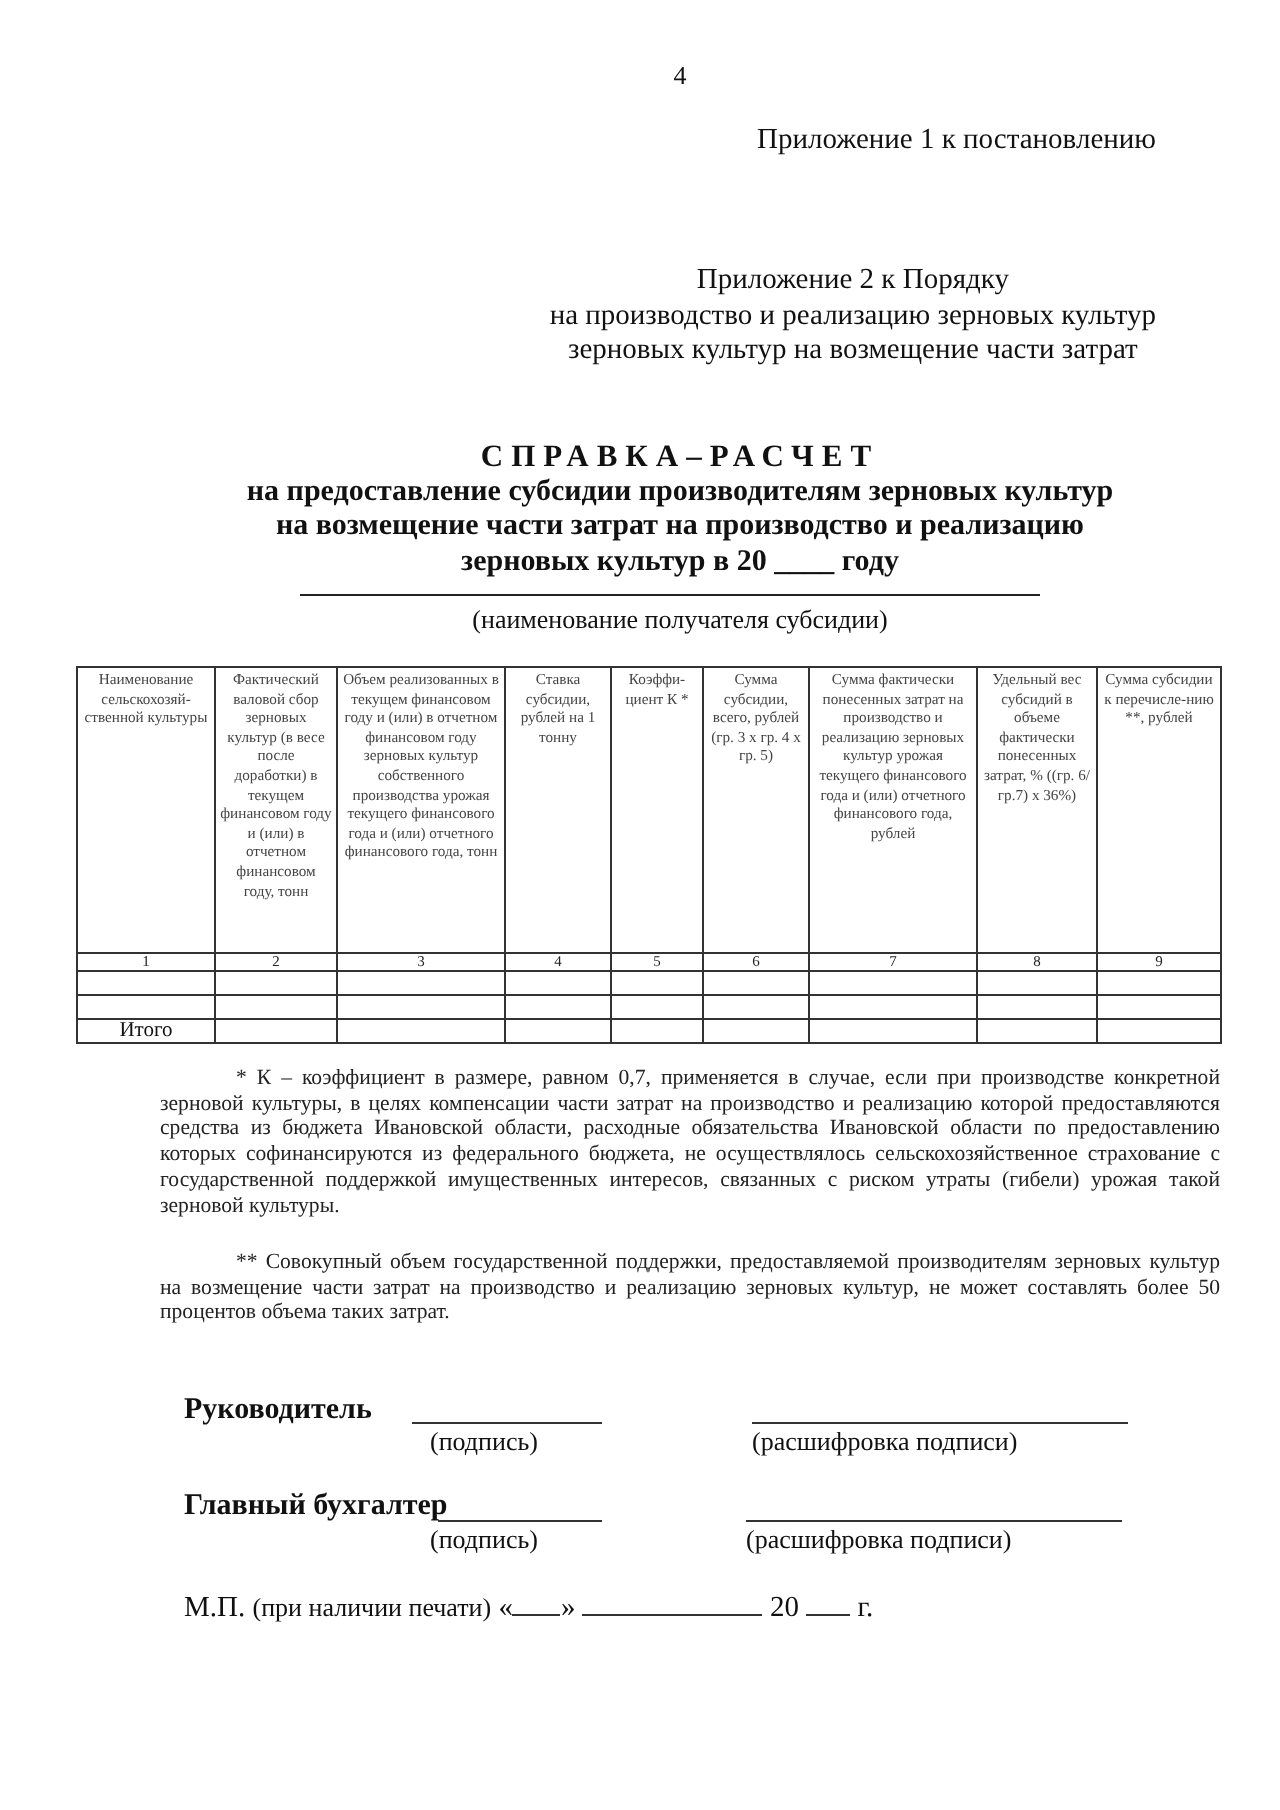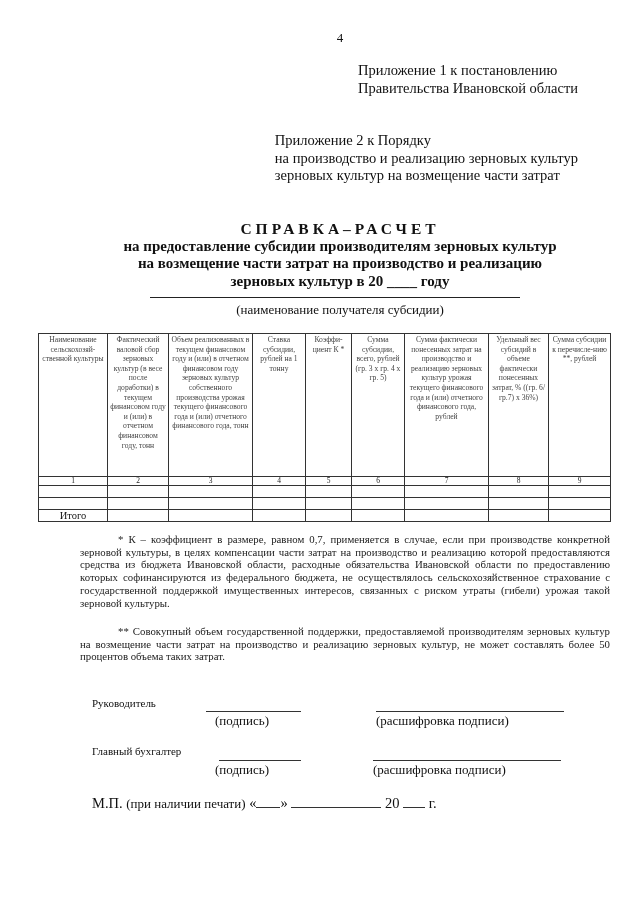--- a/index.html
+++ b/index.html
@@ -2,21 +2,21 @@
 <html><head>
 <meta charset="utf-8">
 <style>
   html, body { margin: 0; padding: 0; background: #ffffff; }
   body {
     width: 640px; height: 905px; position: relative; overflow: hidden;
     font-family: "Liberation Serif", "DejaVu Serif", serif; color: #111;
   }
   .abs { position: absolute; }
   .page-num { left: 0; width: 680px; top: 30px; text-align: center; font-size: 13px; }
-  .approval { right: 62px; text-align: left; font-size: 14.5px; line-height: 17.5px; }
+  .approval { right: 62px; text-align: center; font-size: 14.5px; line-height: 17.5px; }
   .approval1 { top: 62px; }
   .approval2 { top: 132px; }
   .title-block { left: 0; width: 680px; text-align: center; font-weight: bold; font-size: 15px; line-height: 17.5px; top: 220px; }
   .title-main { letter-spacing: 4px; font-size: 15.5px; }
   .recipient-line { left: 150px; width: 370px; top: 297px; border-top: 1px solid #222; }
   .recipient-caption { left: 0; width: 680px; top: 302px; text-align: center; font-size: 13px; }
 
   table.form {
     position: absolute; left: 38px; top: 333px; width: 572px;
     border-collapse: collapse; table-layout: fixed;
@@ -29,32 +29,31 @@
   table.form th { height: 140px; }
   table.form tr.num td { height: 8px; line-height: 8px; font-size: 7.5px; padding: 0 1px; color: #222; }
   table.form tr.data td { height: 11px; padding: 0; }
   table.form tr.total td { height: 11px; padding: 0; font-size: 10.5px; line-height: 11px; color: #111; }
 
   .foot { left: 80px; width: 530px; font-size: 10.8px; line-height: 12.7px; text-align: justify; color: #222; }
   .foot1 { top: 533px; }
   .foot2 { top: 625px; }
   .indent { display: inline-block; width: 38px; }
 
-  .sig-label { font-size: 11px; }
+  .sig-label { font-size: 15px; font-weight: bold; }
   .sig-line { border-top: 1px solid #333; }
   .sig-cap { font-size: 13px; text-align: left; }
 </style>
 </head>
 <body>
 
 <div class="abs page-num">4</div>
 
 <div class="abs approval approval1">
   <div>Приложение 1 к постановлению</div>
-  <div>Правительства Ивановской области</div>
 </div>
 
 <div class="abs approval approval2">
   <div>Приложение 2 к Порядку</div>
   <div>на производство и реализацию зерновых культур</div>
   <div>зерновых культур на возмещение части затрат</div>
 </div>
 
 <div class="abs title-block">
   <div class="title-main">СПРАВКА–РАСЧЕТ</div>

